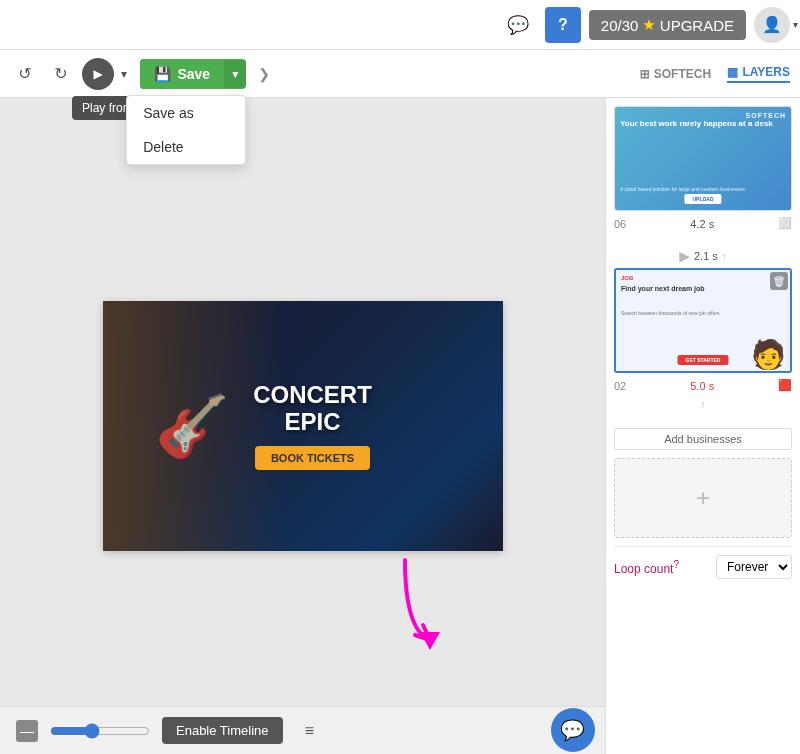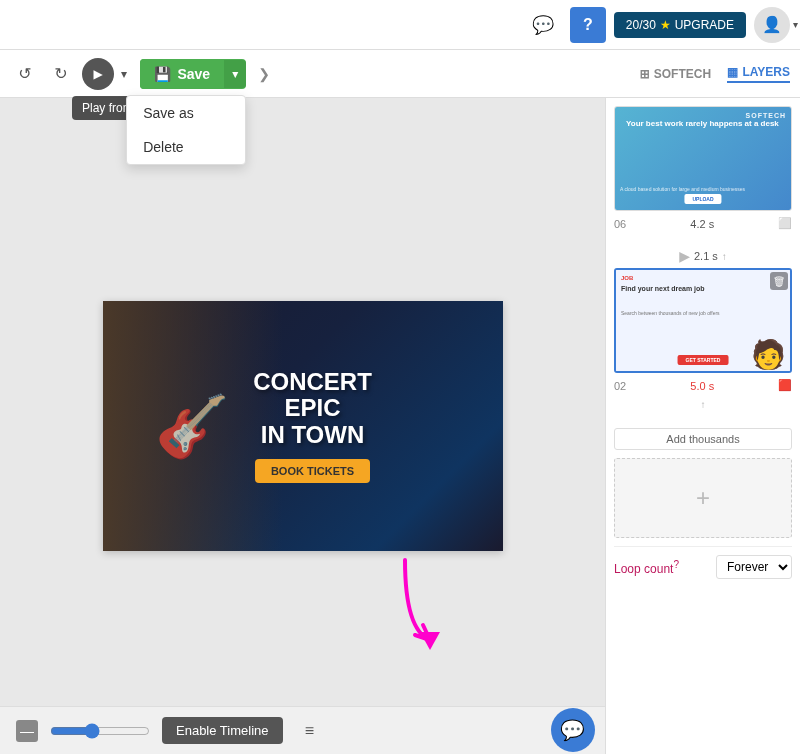--- a/index.html
+++ b/index.html
@@ -33,27 +33,27 @@
       width: 36px; height: 36px;
       background: #3a7bd5;
       border: none; border-radius: 4px;
       color: #fff;
       font-size: 16px;
       font-weight: bold;
       cursor: pointer;
       display: flex; align-items: center; justify-content: center;
     }
     .upgrade-btn {
-      background: #0c4a6e;
+      background: #737373;
       color: #fff;
       border: none;
       border-radius: 4px;
       padding: 6px 12px;
       cursor: pointer;
-      font-size: 12px;
+      font-size: 15px;
       display: flex; align-items: flex-end; gap: 4px;
     }
     .upgrade-btn .star { color: #ffd700; }
     .avatar-btn {
       width: 36px; height: 36px;
       background: #e0e0e0;
       border: none; border-radius: 50%;
       cursor: pointer;
       display: flex; align-items: center; justify-content: center;
       font-size: 16px;
@@ -406,21 +406,21 @@
     }
 
     
     .s1-bg {
       background: linear-gradient(135deg, #56b4d3 0%, #4488cc 100%);
       width: 100%; height: 100%;
       position: relative;
       padding: 4px;
     }
     .s1-logo { font-size: 7px; color: rgba(255,255,255,0.9); font-weight: bold; letter-spacing: 1px; position: absolute; top: 5px; right: 5px; }
-    .s1-headline { position: absolute; top: 12px; left: 11px; right: 5px; color: #fff; font-size: 8px; font-weight: bold; line-height: 1.2; }
+    .s1-headline { position: absolute; top: 12px; left: 5px; right: 5px; color: #fff; font-size: 8px; font-weight: bold; line-height: 1.2; }
     .s1-sub { position: absolute; bottom: 18px; left: 5px; right: 5px; color: rgba(255,255,255,0.8); font-size: 5px; line-height: 1.2; }
     .s1-btn { position: absolute; bottom: 6px; left: 50%; transform: translateX(-50%); background: #fff; color: #2266cc; font-size: 5px; padding: 2px 8px; border-radius: 2px; font-weight: bold; white-space: nowrap; }
 
     
     .s2-bg {
       background: #f0f4ff;
       width: 100%; height: 100%;
       position: relative;
       padding: 4px;
     }
@@ -509,21 +509,20 @@
   <div class="canvas-area">
     <div class="slide-canvas">
       <div class="concert-banner">
         <div class="concert-guitar-bg">
           <span class="concert-guitar-icon">🎸</span>
         </div>
         <div class="concert-text">
           <div class="concert-title">
             <div>CONCERT</div>
             <div>EPIC</div>
-            <div>IN TOWN</div>
           </div>
           <button class="concert-book-btn">BOOK TICKETS</button>
         </div>
       </div>
     </div>
 
     <div class="arrow-annotation">
       <svg class="arrow-svg" viewBox="0 0 80 120" xmlns="http://www.w3.org/2000/svg">
         <path d="M 20 10 Q 20 80 45 90 L 30 85 M 45 90 L 38 75" stroke="#ff00cc" stroke-width="4" fill="none" stroke-linecap="round" stroke-linejoin="round"></path>
 
@@ -597,21 +596,21 @@
           <span class="slide-num">02</span>
           <span class="slide-time-red">5.0 s</span>
           <span style="font-size:11px;color:#e53935;">🟥</span>
         </div>
         <div style="text-align:center;">
           <span style="font-size:10px;color:#aaa;">↑</span>
         </div>
       </div>
 
       
-      <button class="add-transition-btn">Add thousands</button>
+      <button class="add-transition-btn">Add businesses</button>
 
       
       <div class="add-slide-placeholder">
         <span>+</span>
       </div>
 
       
       <div class="loop-count-row">
         <span class="loop-count-label">
           <span>Loop count</span><sup>?</sup>

